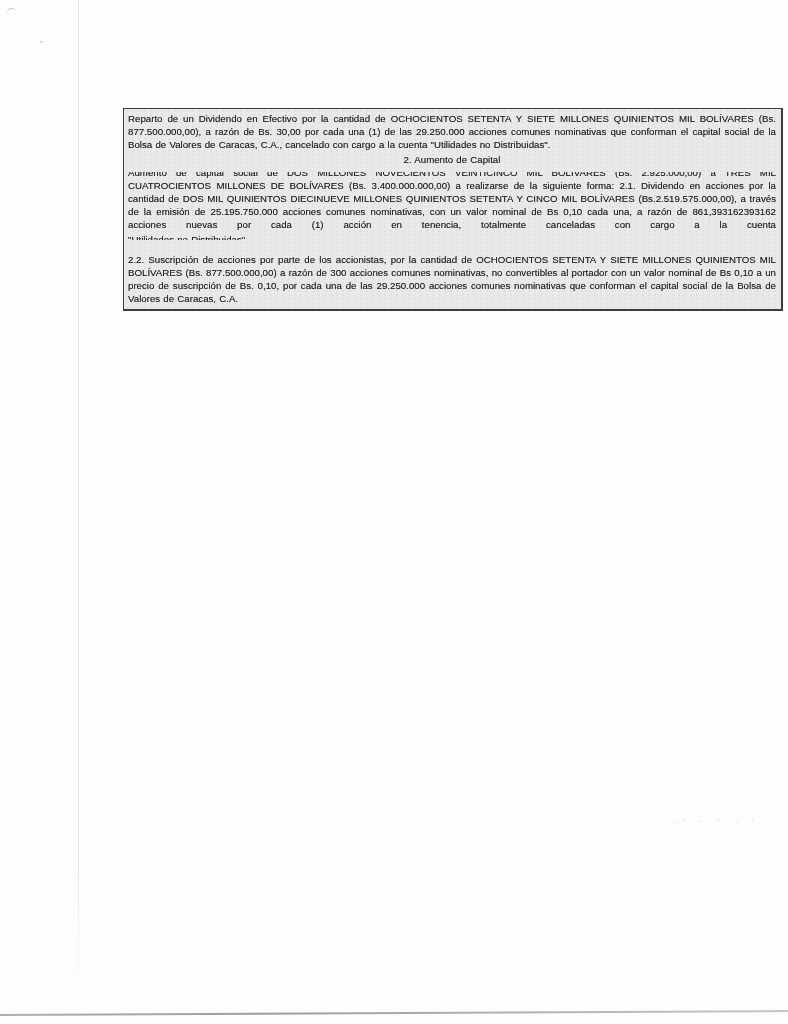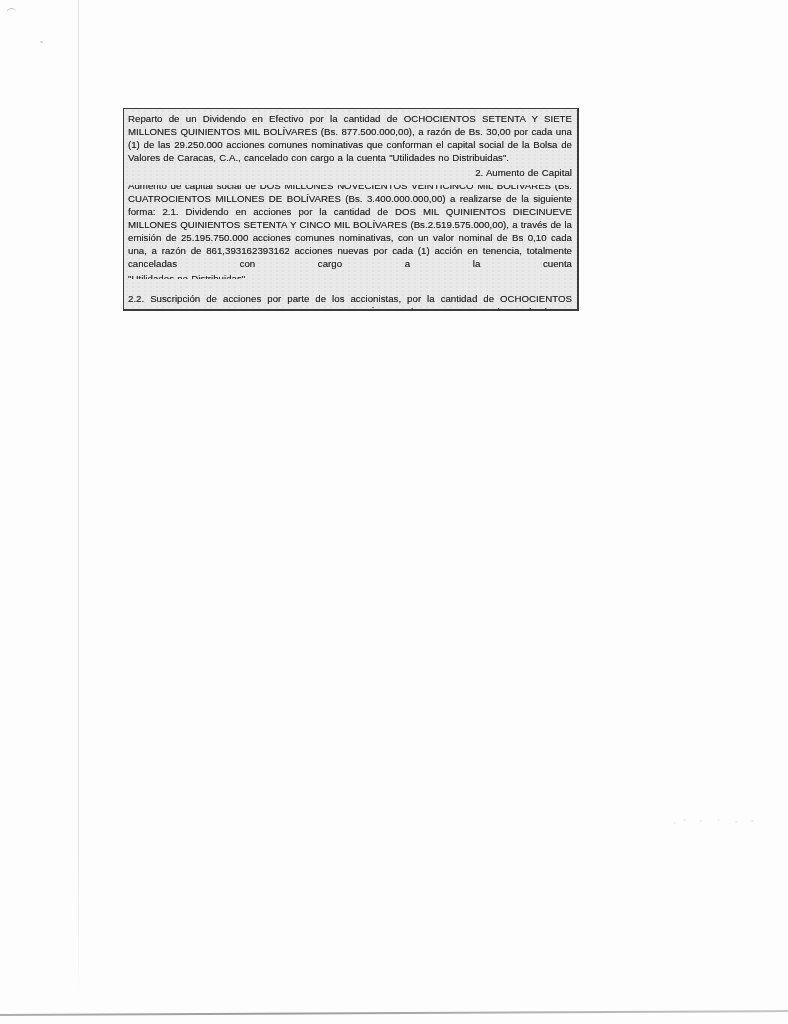--- a/index.html
+++ b/index.html
@@ -40,41 +40,41 @@
   .paper-edge {
     left: -4px; top: 1012px; width: 796px; height: 2px;
     background: linear-gradient(to right, #aeaeae 0%, #9d9d9d 35%, #b5b5b5 70%, #c6c6c6 100%);
     transform: rotate(-0.29deg);
   }
 
   
   .doc-box {
     position: absolute;
     left: 123px; top: 108px;
-    width: 456px; height: 203px;
+    width: 660px; height: 203px;
     box-sizing: border-box;
     border: 1px solid var(--box-border, #3c3c3c);
     border-right-width: 2px;
     border-bottom-width: 2px;
     background-color: var(--box-background, #e9e9e9);
     background-image: radial-gradient(circle, rgba(120,120,120,0.07) 1px, rgba(0,0,0,0) 1.2px);
     background-size: 6px 4px;
     padding: 3px 5px 0 4px;
     overflow: hidden;
   }
   .para {
     margin: 0;
     font-size: 9.7px;
     line-height: 13px;
     color: var(--text, #1f1f1f);
     text-align: justify;
     word-spacing: 0.5px;
     text-shadow: 0 0 0.5px rgba(45,45,45,0.55);
   }
-  .heading { text-align: right; margin-top: 2px; }
+  .heading { text-align: center; margin-top: 2px; }
   .full-justify { text-align-last: justify; }
   .clip { overflow: hidden; height: 7px; }
   .clip-top { margin-top: 6px; }
   .clip-top .para { margin-top: -6px; }
   .clip-bottom { margin-top: 2px; }
   .clip-bottom .para { text-align: left; }
   .para-last { margin-top: 13px; }
 </style>
 </head>
 <body>

